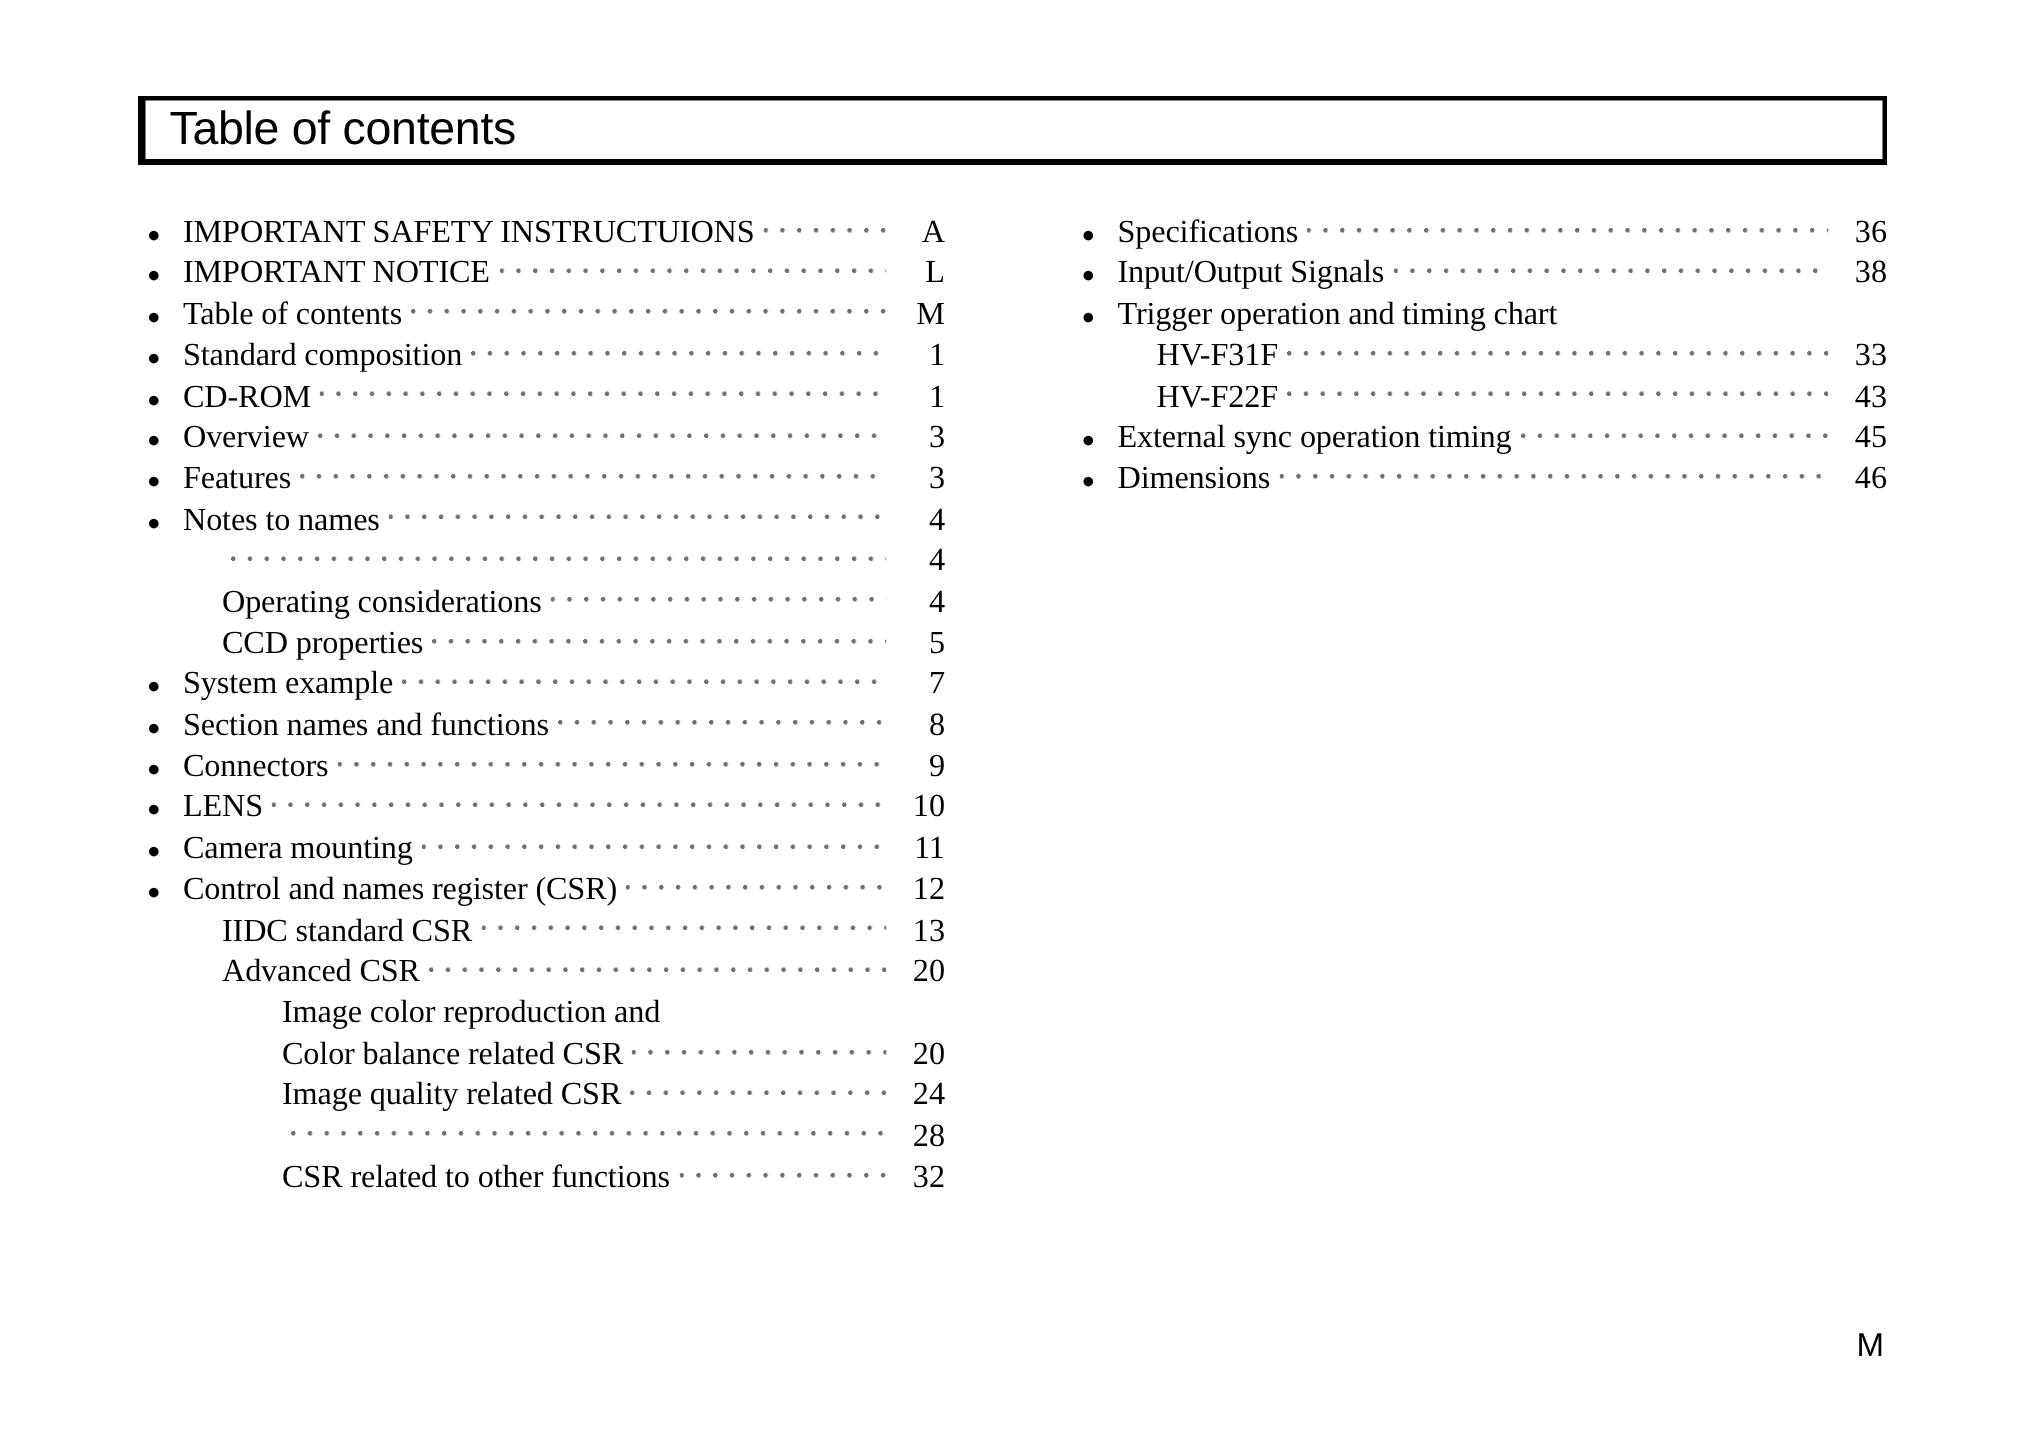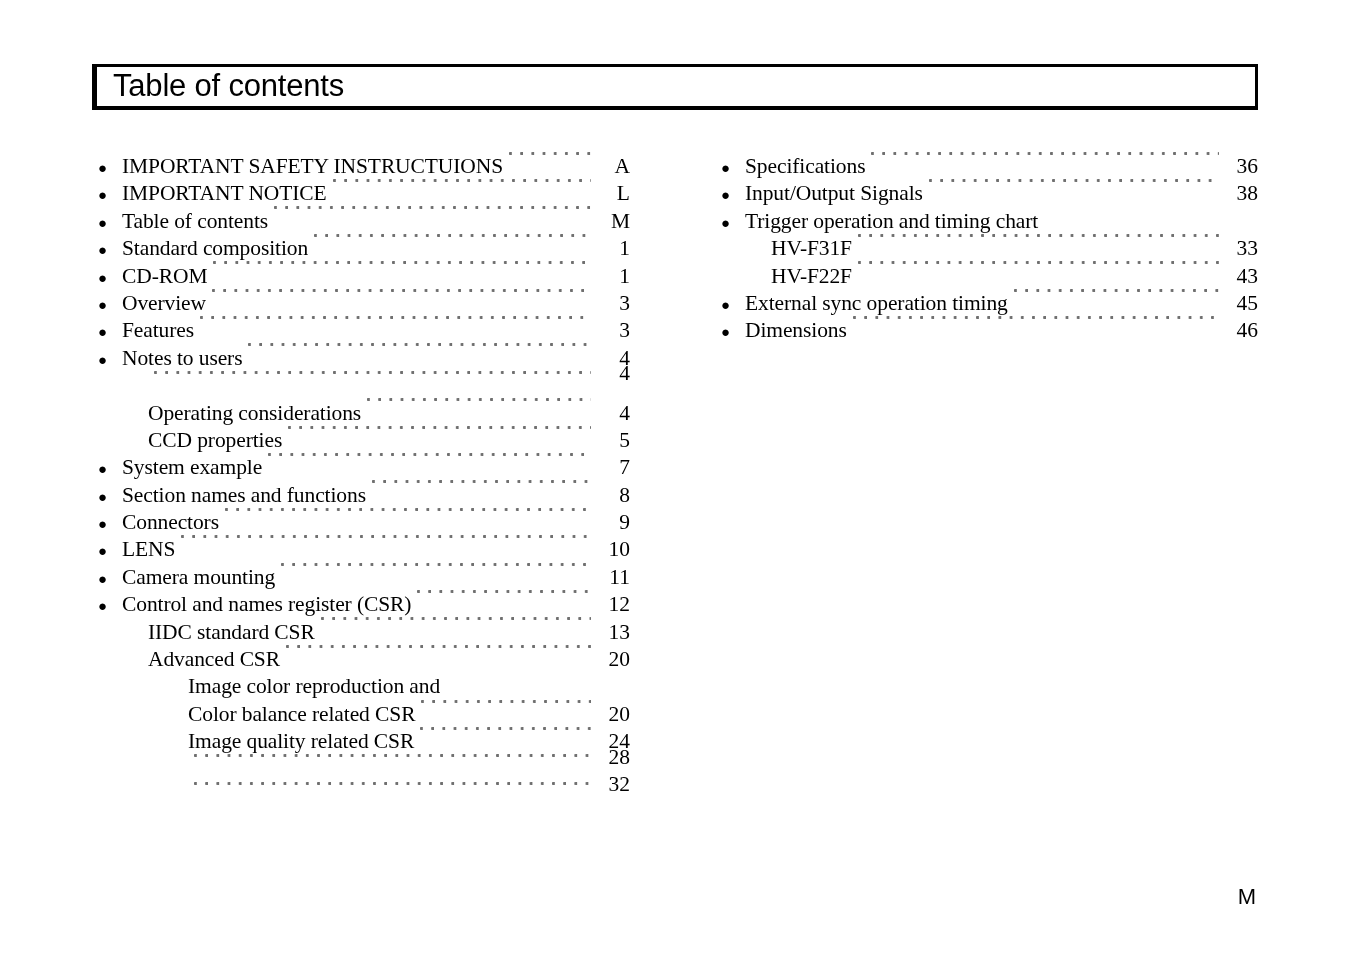--- a/index.html
+++ b/index.html
@@ -75,21 +75,20 @@
     line-height: 27.4px;
     text-align: left;
     color: #000;
   }
   .bullet-cell.empty { color: transparent; }
 
   .entry-label {
     flex: 0 0 auto;
     font-size: 21.5px;
     letter-spacing: -0.1px;
-    margin-top: 12px;
   }
 
   
   .lvl-1 .bullet-cell { width: 50px; }
   .lvl-2 .bullet-cell { width: 90px; }
 
   
   .leader {
     flex: 1 1 auto;
     position: relative;
@@ -175,21 +174,21 @@
         <span class="page-num">3</span>
       </div>
       <div class="toc-entry lvl-0">
         <span class="bullet-cell">●</span>
         <span class="entry-label">Features</span>
         <span class="leader"></span>
         <span class="page-num">3</span>
       </div>
       <div class="toc-entry lvl-0">
         <span class="bullet-cell">●</span>
-        <span class="entry-label">Notes to users</span>
+        <span class="entry-label">Notes to names</span>
         <span class="leader"></span>
         <span class="page-num">4</span>
       </div>
       <div class="toc-entry lvl-1">
         <span class="bullet-cell empty"></span>
         <span class="leader"></span>
         <span class="page-num">4</span>
       </div>
       <div class="toc-entry lvl-1">
         <span class="bullet-cell empty"></span>
@@ -269,20 +268,21 @@
         <span class="leader"></span>
         <span class="page-num">24</span>
       </div>
       <div class="toc-entry lvl-2">
         <span class="bullet-cell empty"></span>
         <span class="leader"></span>
         <span class="page-num">28</span>
       </div>
       <div class="toc-entry lvl-2">
         <span class="bullet-cell empty"></span>
+        <span class="entry-label">CSR related to other functions</span>
         <span class="leader"></span>
         <span class="page-num">32</span>
       </div>
     </div>
   <div class="toc-col right" id="col-right">
       <div class="toc-entry lvl-0">
         <span class="bullet-cell">●</span>
         <span class="entry-label">Specifications</span>
         <span class="leader"></span>
         <span class="page-num">36</span>

